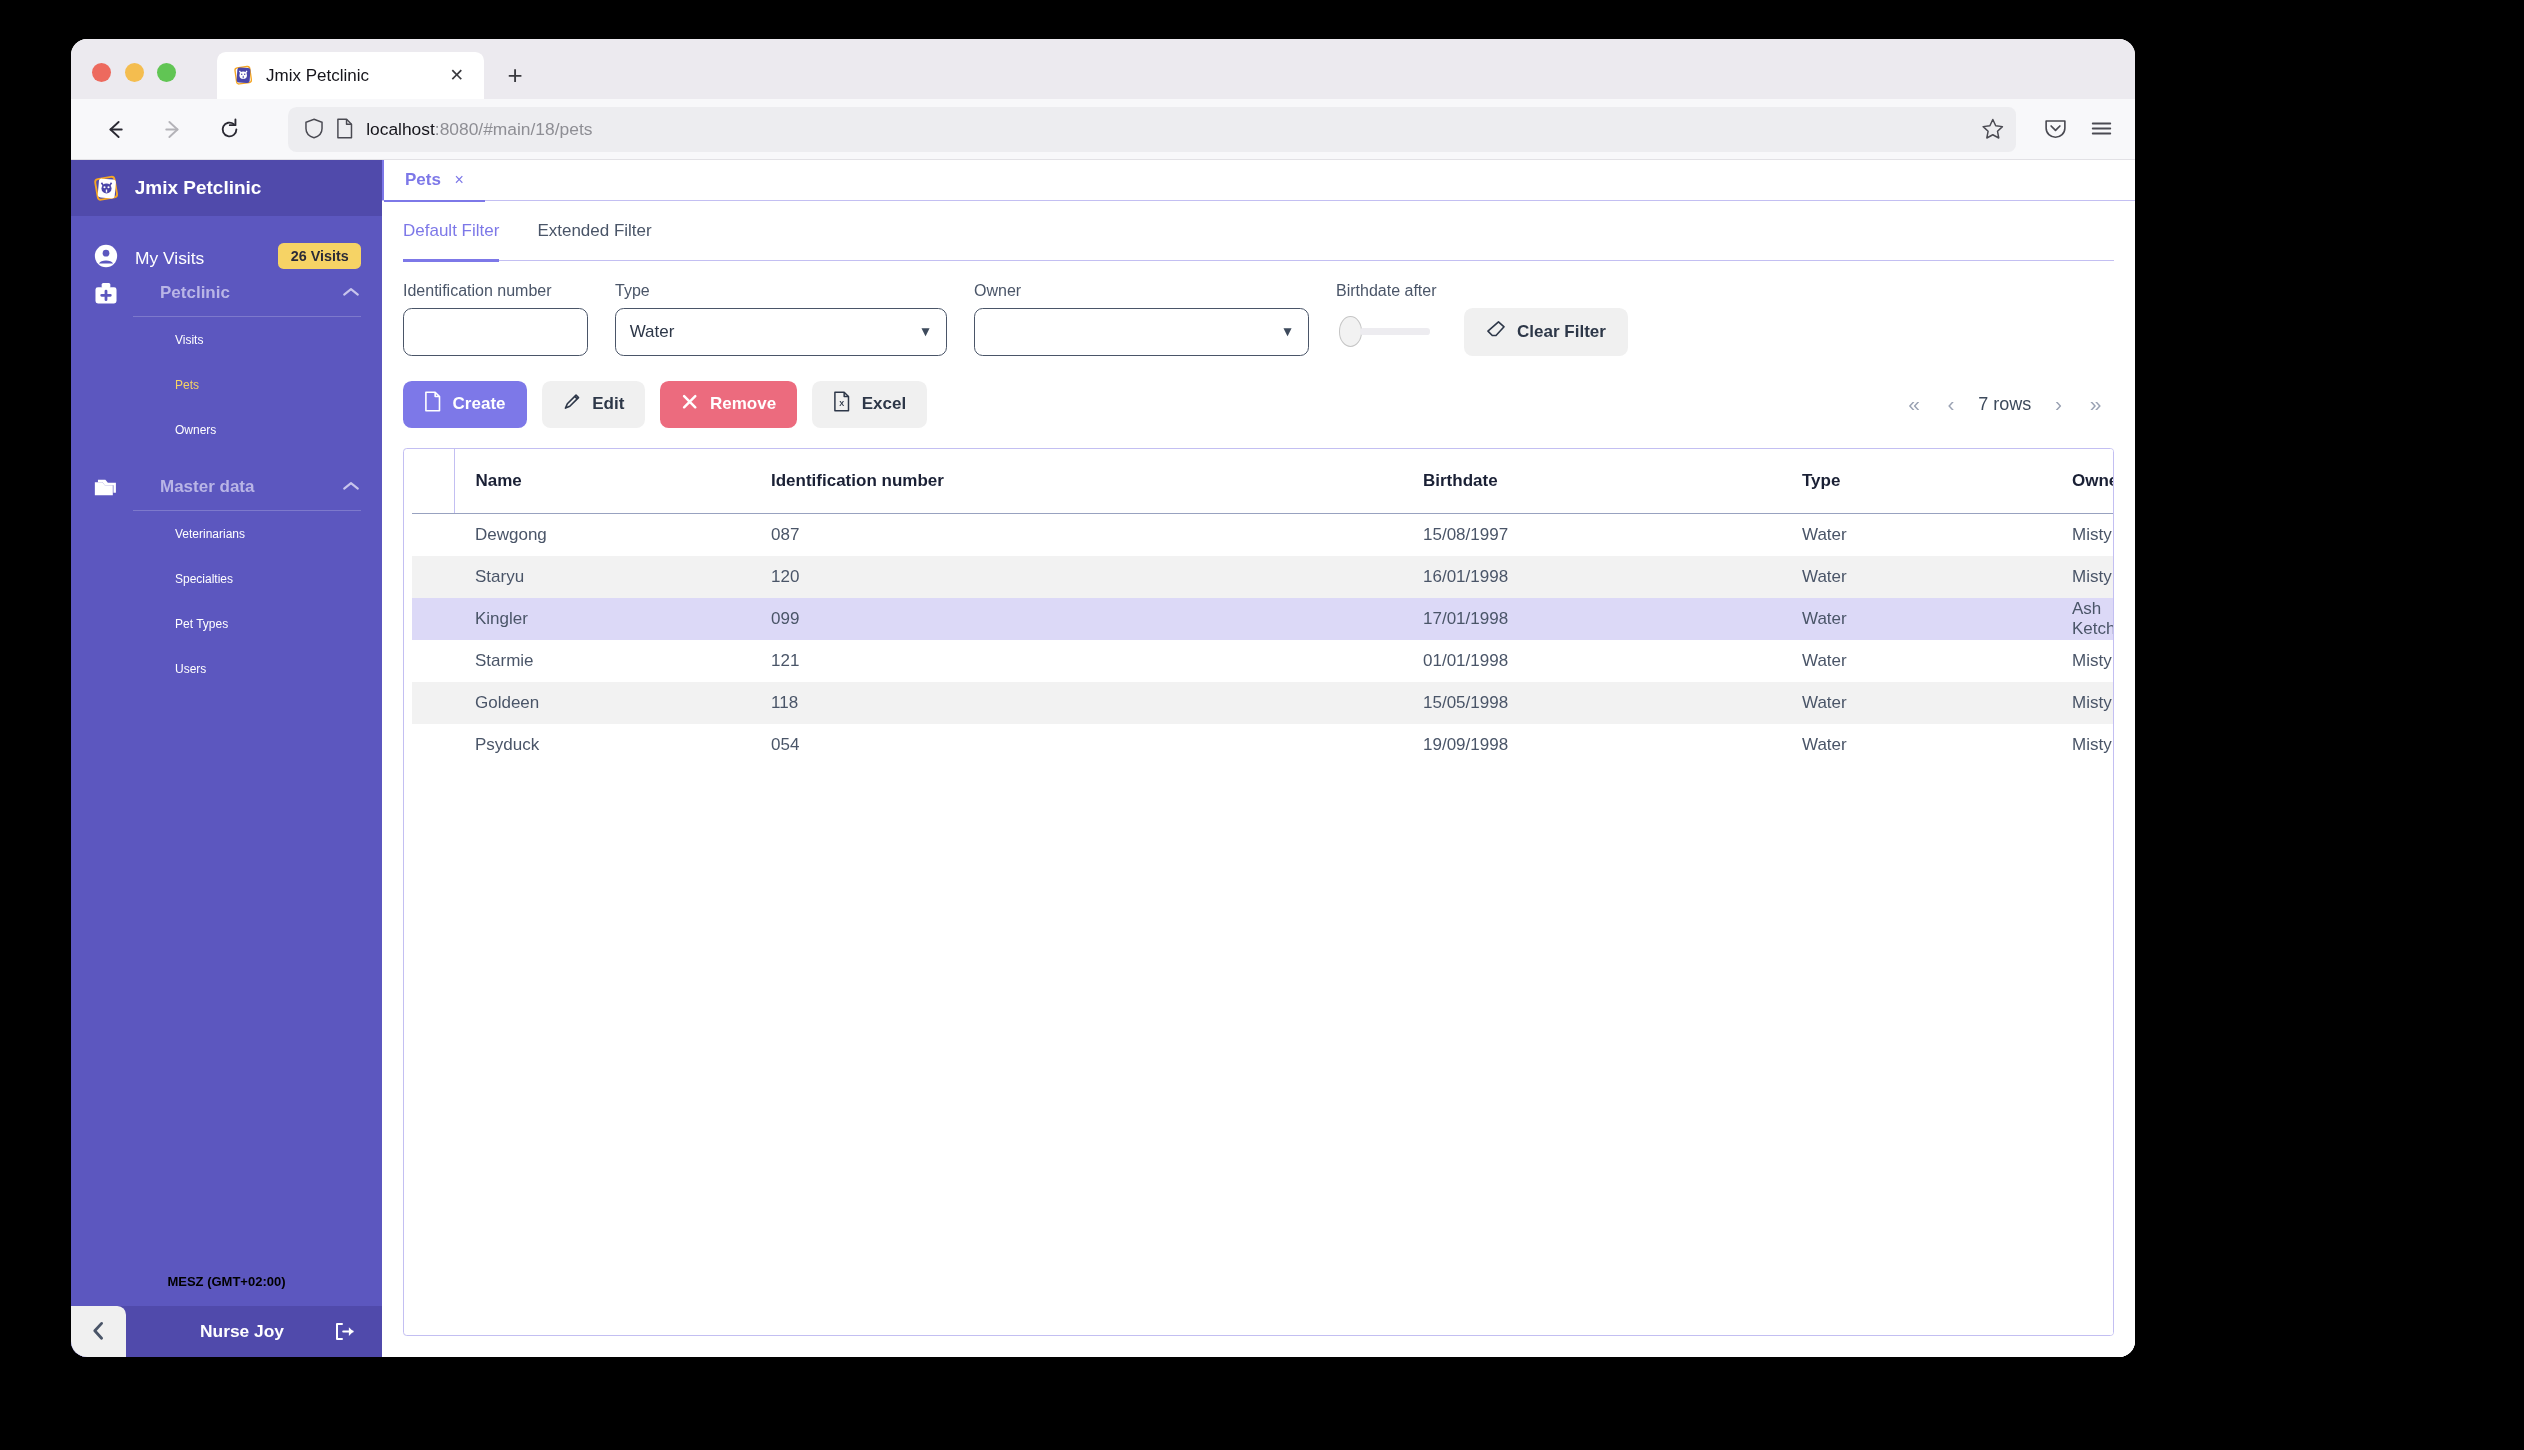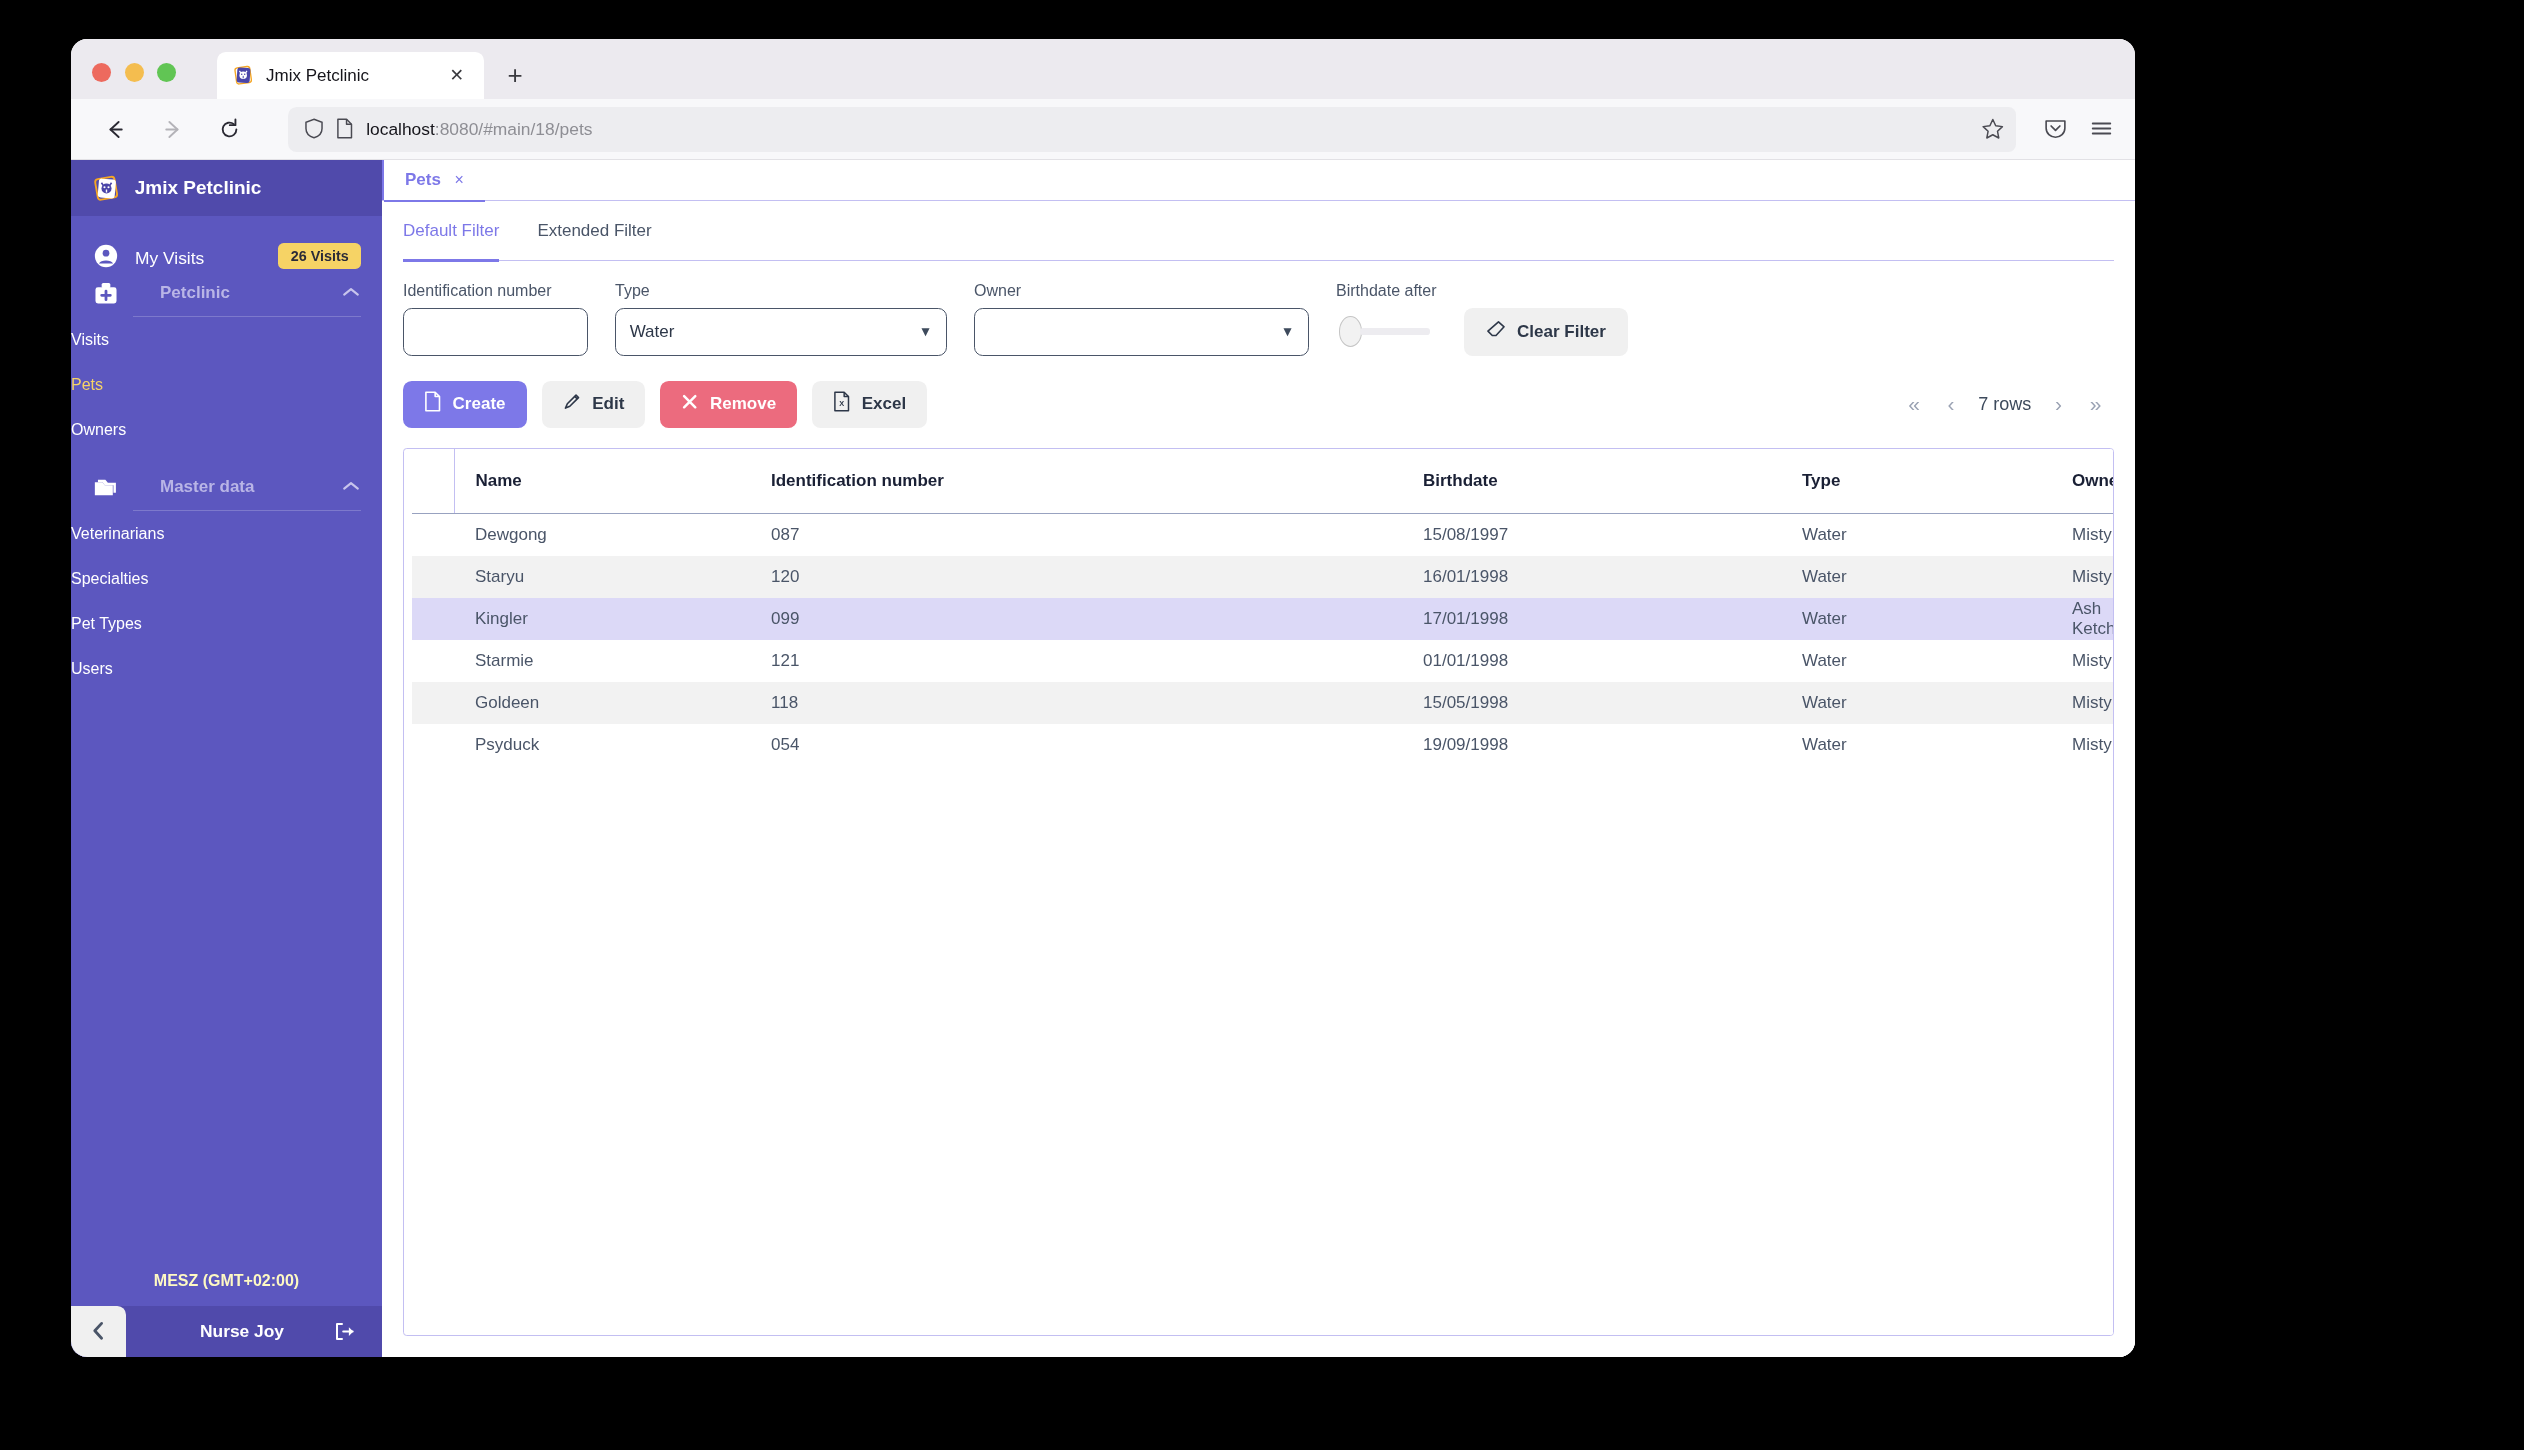--- a/index.html
+++ b/index.html
@@ -138,28 +138,29 @@
   .group-title {
     color: #b9b5e6; font-size: 17px; font-weight: bold; flex: 1 1 auto;
     padding-left: 25px;
   }
   .group-underline {
     position: absolute; left: 62px; right: 21px; bottom: 0;
     height: 1.2px; background: #7d79cc;
   }
   .sub-item {
     height: 45px; display: flex; align-items: center;
-    color: #ffffff; font-size: 16px;
+    padding-left: 104px;
+    color: #ffffff; font-size: 12px;
   }
   .sub-item.active { color: #f6d365; }
 
   .sidebar-spacer { flex: 1 1 auto; }
   .tz-row {
     height: 50px; display: flex; align-items: center; justify-content: center;
-    color: #fef9c3; font-size: 16px; font-weight: bold;
+    color: #000000; font-size: 13px; font-weight: bold;
   }
   .user-row {
     height: 51px; background: #504aab;
     display: flex; align-items: center;
     padding-left: 81px; padding-right: 25px;
   }
   .user-name { color: #ffffff; font-size: 17.4px; font-weight: bold; flex: 1 1 auto; text-align: center; }
   .logout-icon { width: 25px; height: 25px; flex: 0 0 auto; }
   .collapse-btn {
     position: absolute; left: 0; bottom: 0;

